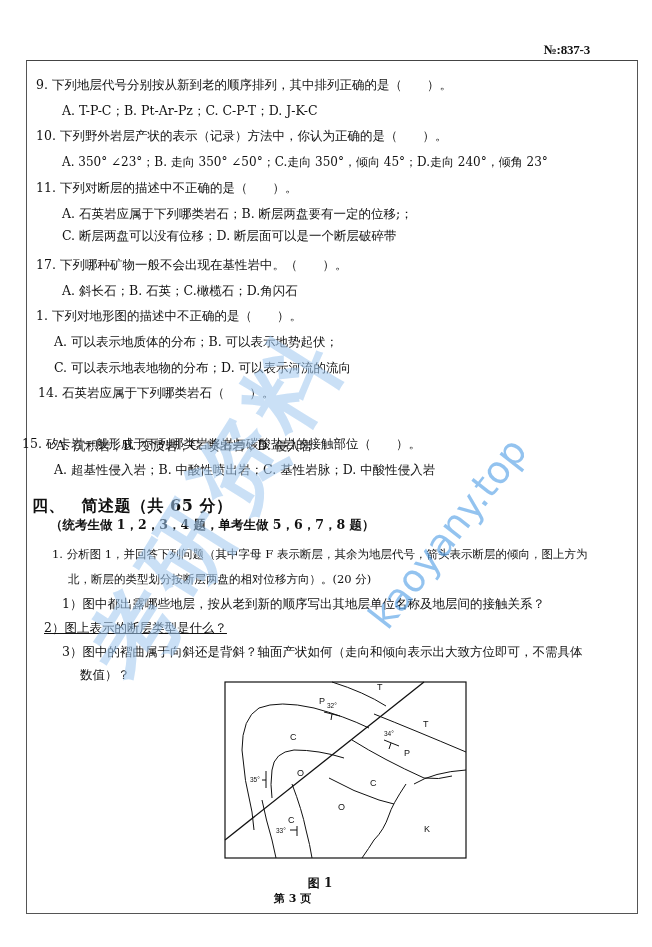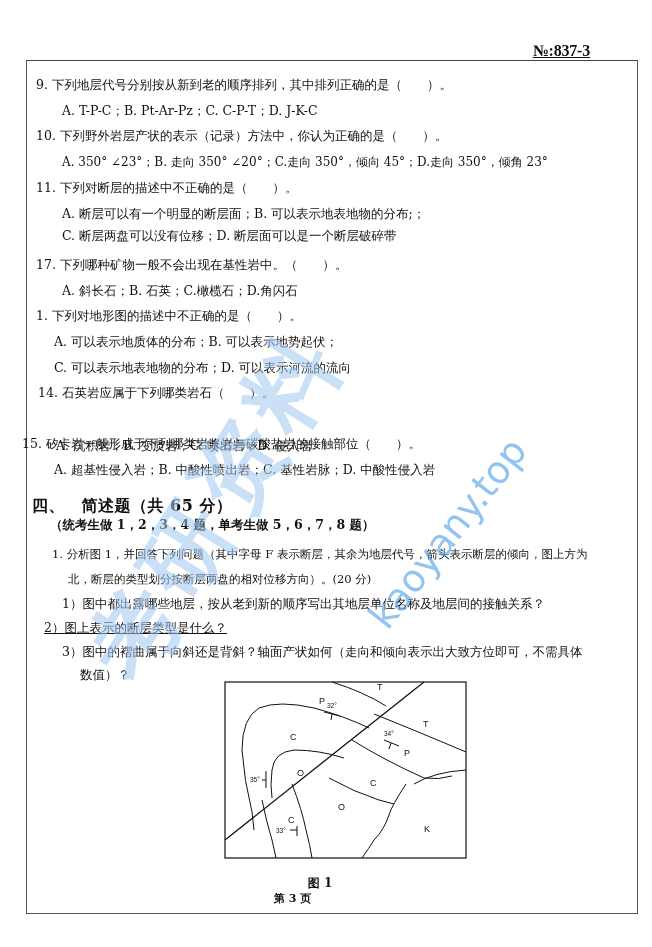--- a/index.html
+++ b/index.html
@@ -1,19 +1,19 @@
 <!DOCTYPE html>
 <html><head>
   <meta charset="utf-8">
   <style>
     html, body { margin: 0; padding: 0; background: #ffffff; }
     body { width: 652px; height: 947px; position: relative; overflow: hidden;
            font-family: "DejaVu Serif", "Liberation Serif", serif; color: #111; }
-    .page-no { position: absolute; top: 42px; right: 62px; font-size: 16px; font-weight: bold;
-               font-family: "Liberation Serif", serif; letter-spacing: -0.2px; text-decoration: underline; }
+    .page-no { position: absolute; top: 42px; right: 62px; font-size: 13px; font-weight: bold;
+               font-family: "Liberation Serif", serif; letter-spacing: -0.2px; }
     .frame { position: absolute; left: 26px; top: 60px; width: 612px; height: 854px;
              border: 1px solid #555; border-top-color: #444; box-sizing: border-box; }
     .q { position: absolute; font-size: 12.5px; line-height: 16px; white-space: nowrap; }
     .opt { position: absolute; font-size: 12.5px; line-height: 16px; white-space: nowrap; }
     .sec-title { position: absolute; left: 32px; top: 496px; font-size: 16px; font-weight: bold; letter-spacing: 0.5px; }
     .sec-note { position: absolute; left: 50px; top: 517px; font-size: 12.5px; font-weight: bold; }
     .sub { position: absolute; font-size: 12.5px; line-height: 16px; white-space: nowrap; }
     .map { position: absolute; left: 224px; top: 680px; width: 250px; height: 190px; }
     .fig-caption { position: absolute; left: 0; width: 640px; top: 875px; text-align: center; font-size: 12px; font-weight: bold; }
     .footer { position: absolute; left: 0; width: 585px; top: 891px; text-align: center; font-size: 11px; font-weight: bold; }
@@ -34,27 +34,27 @@
 <div class="q" style="left:36px; top:77px;">
   <span>9.</span>
   <span>下列地层代号分别按从新到老的顺序排列，其中排列正确的是（　　）。</span>
 </div>
 <div class="opt" style="left:62px; top:103px;">A. T-P-C；B. Pt-Ar-Pz；C. C-P-T；D. J-K-C</div>
 
 <div class="q" style="left:36px; top:128px;">
   <span>10.</span>
   <span>下列野外岩层产状的表示（记录）方法中，你认为正确的是（　　）。</span>
 </div>
-<div class="opt" style="left:62px; top:154px; font-size:12px;">A. 350° ∠23°；B. 走向 350° ∠20°；C.走向 350°，倾向 45°；D.走向 350°，倾角 23°</div>
+<div class="opt" style="left:62px; top:154px; font-size:12px;">A. 350° ∠23°；B. 走向 350° ∠50°；C.走向 350°，倾向 45°；D.走向 240°，倾角 23°</div>
 
 <div class="q" style="left:36px; top:180px;">
   <span>11.</span>
   <span>下列对断层的描述中不正确的是（　　）。</span>
 </div>
-<div class="opt" style="left:62px; top:206px;">A. 断层可以有一个明显的断层面；B. 可以表示地表地物的分布;；</div>
+<div class="opt" style="left:62px; top:206px;">A. 石英岩应属于下列哪类岩石；B. 断层两盘要有一定的位移;；</div>
 <div class="opt" style="left:62px; top:228px;">C. 断层两盘可以没有位移；D. 断层面可以是一个断层破碎带</div>
 
 <div class="q" style="left:36px; top:257px;">
   <span>17.</span>
   <span>下列哪种矿物一般不会出现在基性岩中。（　　）。</span>
 </div>
 <div class="opt" style="left:62px; top:283px;">A. 斜长石；B. 石英；C.橄榄石；D.角闪石</div>
 
 <div class="q" style="left:36px; top:308px;">
   <span>1.</span>

